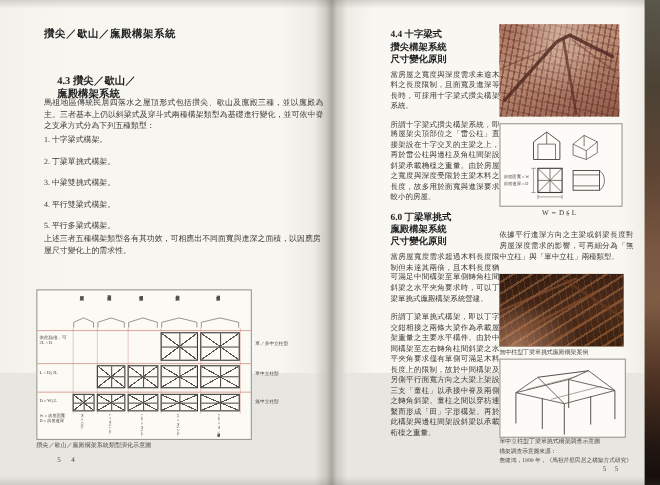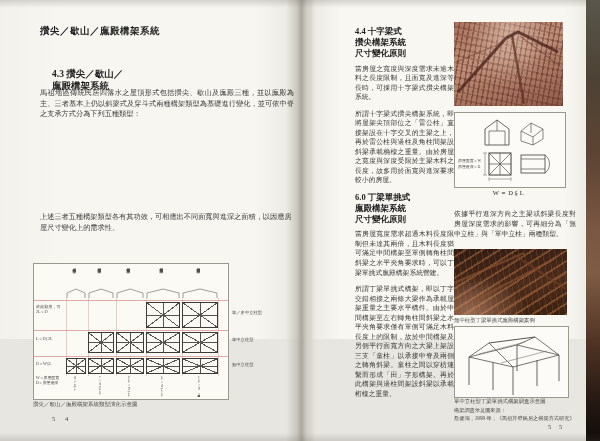--- a/index.html
+++ b/index.html
@@ -76,20 +76,27 @@
 <body>
 
 <div class="canvas">
 
   <div class="page page-left">
     <div class="lp-header">攢尖／歇山／廡殿構架系統</div>
     <div class="lp-section">4.3 攢尖／歇山／
 廡殿構架系統</div>
     <p class="lp-intro">馬祖地區傳統民居四落水之屋頂形式包括攢尖、歇山及廡殿三種，並以廡殿為主。三者基本上仍以斜梁式及穿斗式兩種構架類型為基礎進行變化，並可依中脊之支承方式分為下列五種類型：</p>
 
+    <div class="lp-list">
+      <div class="lp-li">1. 十字梁式構架。</div>
+      <div class="lp-li">2. 丁梁單挑式構架。</div>
+      <div class="lp-li">3. 中梁雙挑式構架。</div>
+      <div class="lp-li">4. 平行雙梁式構架。</div>
+      <div class="lp-li">5. 平行多梁式構架。</div>
+    </div>
 
     <p class="lp-closing">上述三者五種構架類型各有其功效，可相應出不同面寬與進深之面積，以因應房屋尺寸變化上的需求性。</p>
 
     <div class="figmx">
 
       <div class="hred" style="top:36px"></div>
       <div class="hred" style="top:66px"></div>
       <div class="hred" style="top:92px"></div>
       <div class="vred" style="left:32px"></div>
       <div class="vred" style="left:54px"></div>

